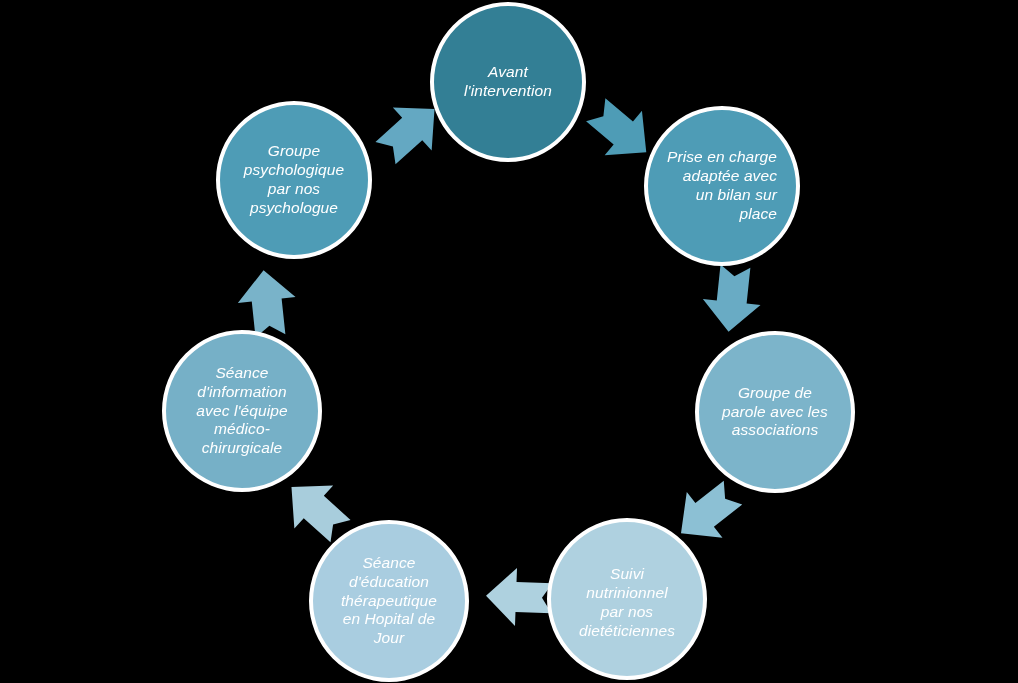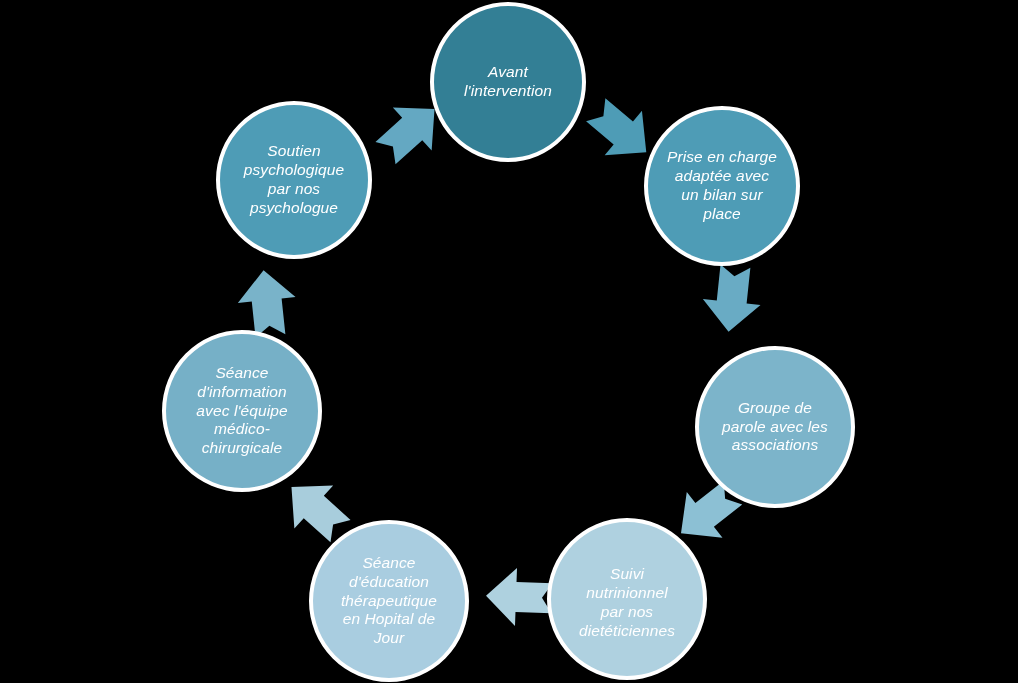--- a/index.html
+++ b/index.html
@@ -80,27 +80,27 @@
     </div>
     <div class="arrow" style="left: 232px; top: 272px;">
       <svg width="70" height="62" viewBox="0 0 70 62" style="transform: rotate(-96deg); transform-origin: 50% 50%;">
         <path d="M2,16 L38,16 L38,2 L68,31 L38,60 L38,46 L2,46 L12,31 Z" fill="#79b3c9"></path>
       </svg>
     </div>
     <div class="node" style="left: 430px; top: 2px; width: 156px; height: 160px; background: rgb(51, 127, 149); border-color: rgb(255, 255, 255);">
       <span class="node-label" style="font-size: 15.5px;">Avant
 l'intervention</span>
     </div>
-    <div class="node" style="left: 644px; top: 106px; width: 156px; height: 160px; background: rgb(78, 156, 182); border-color: rgb(255, 255, 255);">
+    <div class="node" style="left: 644px; top: 106px; width: 156px; height: 160px; background: rgb(78, 156, 182); border-color: rgb(255, 255, 255); text-align: right;">
       <span class="node-label" style="font-size: 15.5px;">Prise en charge
 adaptée avec
 un bilan sur
 place</span>
     </div>
-    <div class="node" style="left: 695px; top: 346px; width: 160px; height: 162px; background: rgb(124, 180, 202); border-color: rgb(255, 255, 255);">
+    <div class="node" style="left: 695px; top: 331px; width: 160px; height: 162px; background: rgb(124, 180, 202); border-color: rgb(255, 255, 255);">
       <span class="node-label" style="font-size: 15.5px;">Groupe de
 parole avec les
 associations</span>
     </div>
     <div class="node" style="left: 547px; top: 518px; width: 160px; height: 162px; background: rgb(175, 209, 224); border-color: rgb(255, 255, 255);">
       <span class="node-label" style="font-size: 15.5px; margin-top: 8px;">Suivi
 nutrinionnel
 par nos
 dietéticiennes</span>
     </div>
@@ -112,18 +112,18 @@
 Jour</span>
     </div>
     <div class="node" style="left: 162px; top: 330px; width: 160px; height: 162px; background: rgb(118, 176, 199); border-color: rgb(255, 255, 255);">
       <span class="node-label" style="font-size: 15.5px;">Séance
 d'information
 avec l'équipe
 médico-
 chirurgicale</span>
     </div>
     <div class="node" style="left: 216px; top: 101px; width: 156px; height: 158px; background: rgb(78, 156, 182); border-color: rgb(255, 255, 255);">
-      <span class="node-label" style="font-size: 15.5px;">Soutien
+      <span class="node-label" style="font-size: 15.5px;">Groupe
 psychologique
 par nos
 psychologue</span>
     </div>
   </div>
 
 </body></html>

